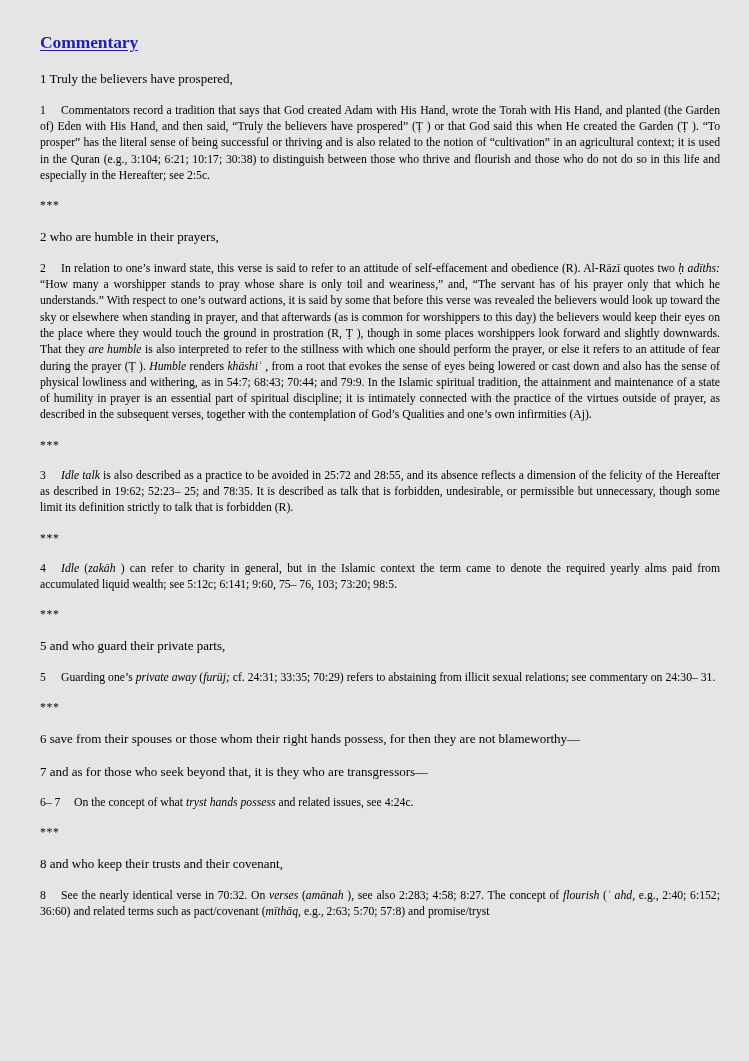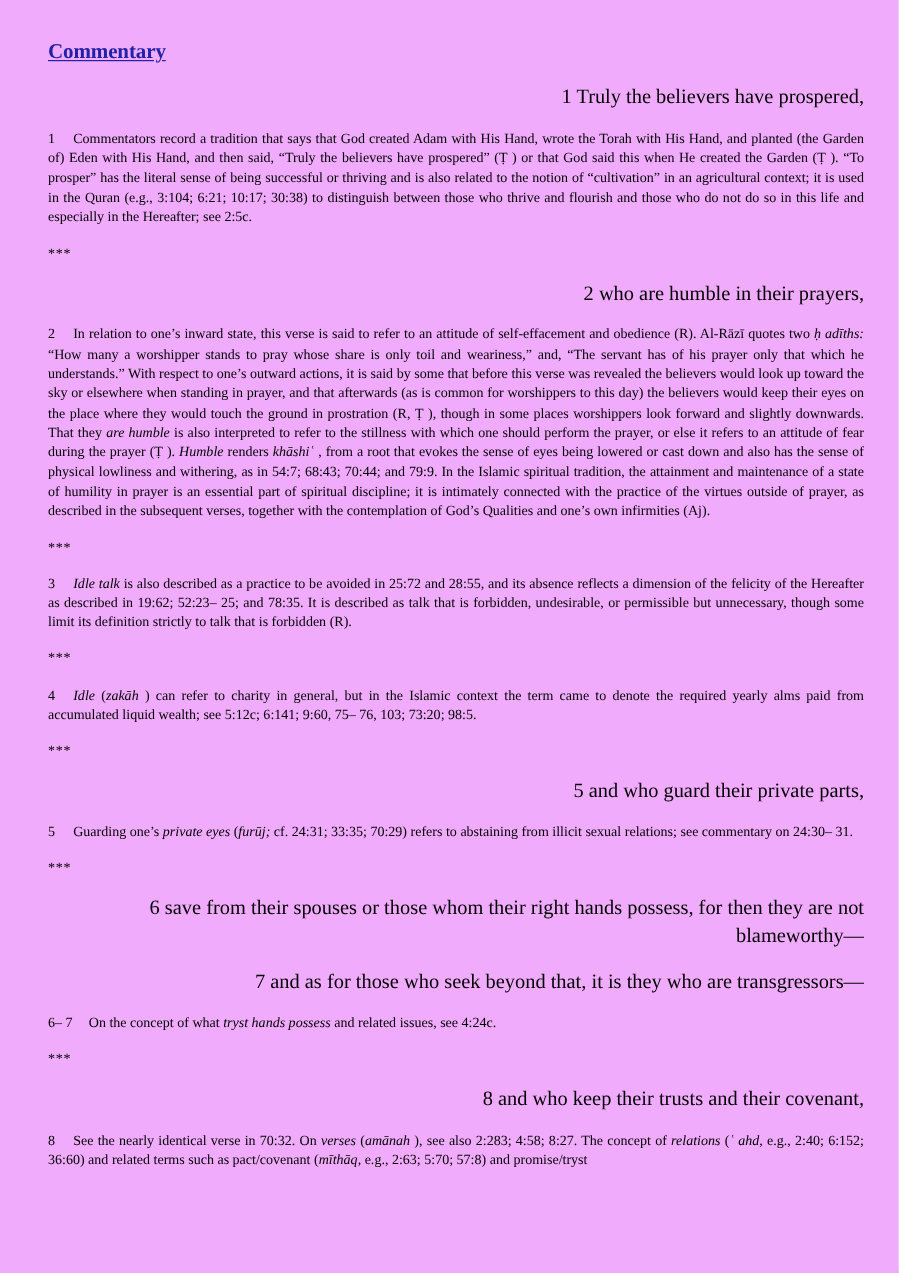--- a/index.html
+++ b/index.html
@@ -11,39 +11,39 @@
     width: 749px;
     height: 1061px;
     font-family: "Liberation Serif", "DejaVu Serif", serif;
     color: #000000;
     overflow: hidden;
   }
   .page {
     position: relative;
     width: 749px;
     height: 1061px;
-    background: #f0abfc;
+    background: #e5e5e5;
     box-sizing: border-box;
     padding: 33px 29px 0 40px;
   }
   .page-title {
     font-size: 17.5px;
     font-weight: bold;
     color: #2222a8;
     text-decoration: underline;
     text-underline-offset: 2px;
     margin: 0 0 18px 0;
     letter-spacing: -0.1px;
     line-height: 1.1;
   }
   .verse {
-    font-size: 17px;
+    font-size: 13px;
     line-height: 1.34;
     margin: 0 0 15px 0;
-    text-align: right;
+    text-align: left;
   }
   .commentary {
     font-size: 11.7px;
     line-height: 1.395;
     margin: 0 0 15px 0;
     text-align: justify;
     text-justify: inter-word;
     width: 680px;
   }
   .commentary .cnum {
@@ -78,24 +78,24 @@
   <p class="commentary"><span class="cnum">2</span><span class="gap"></span><span>In relation to one’s inward state, this verse is said to refer to an attitude of self-effacement and obedience (R). Al-Rāzī quotes two <i>ḥ adīths:</i> “How many a worshipper stands to pray whose share is only toil and weariness,” and, “The servant has of his prayer only that which he understands.” With respect to one’s outward actions, it is said by some that before this verse was revealed the believers would look up toward the sky or elsewhere when standing in prayer, and that afterwards (as is common for worshippers to this day) the believers would keep their eyes on the place where they would touch the ground in prostration (R, Ṭ ), though in some places worshippers look forward and slightly downwards. That they <i>are humble</i> is also interpreted to refer to the stillness with which one should perform the prayer, or else it refers to an attitude of fear during the prayer (Ṭ ). <i>Humble</i> renders <i>khāshiʿ </i>, from a root that evokes the sense of eyes being lowered or cast down and also has the sense of physical lowliness and withering, as in 54:7; 68:43; 70:44; and 79:9. In the Islamic spiritual tradition, the attainment and maintenance of a state of humility in prayer is an essential part of spiritual discipline; it is intimately connected with the practice of the virtues outside of prayer, as described in the subsequent verses, together with the contemplation of God’s Qualities and one’s own infirmities (Aj).</span></p>
   <p class="divider">***</p>
 
   <p class="commentary"><span class="cnum">3</span><span class="gap"></span><span><i>Idle talk</i> is also described as a practice to be avoided in 25:72 and 28:55, and its absence reflects a dimension of the felicity of the Hereafter as described in 19:62; 52:23– 25; and 78:35. It is described as talk that is forbidden, undesirable, or permissible but unnecessary, though some limit its definition strictly to talk that is forbidden (R).</span></p>
   <p class="divider">***</p>
 
   <p class="commentary"><span class="cnum">4</span><span class="gap"></span><span><i>Idle</i> (<i>zakāh </i>) can refer to charity in general, but in the Islamic context the term came to denote the required yearly alms paid from accumulated liquid wealth; see 5:12c; 6:141; 9:60, 75– 76, 103; 73:20; 98:5.</span></p>
   <p class="divider">***</p>
 
   <p class="verse">5 and who guard their private parts,</p>
-  <p class="commentary"><span class="cnum">5</span><span class="gap"></span><span>Guarding one’s <i>private eyes</i> (<i>furūj;</i> cf. 24:31; 33:35; 70:29) refers to abstaining from illicit sexual relations; see commentary on 24:30– 31.</span></p>
+  <p class="commentary"><span class="cnum">5</span><span class="gap"></span><span>Guarding one’s <i>private away</i> (<i>furūj;</i> cf. 24:31; 33:35; 70:29) refers to abstaining from illicit sexual relations; see commentary on 24:30– 31.</span></p>
   <p class="divider">***</p>
 
   <p class="verse">6 save from their spouses or those whom their right hands possess, for then they are not blameworthy—</p>
   <p class="verse">7 and as for those who seek beyond that, it is they who are transgressors—</p>
   <p class="commentary"><span class="cnum" style="min-width:22px">6– 7</span><span class="gap"></span><span>On the concept of what <i>tryst hands possess</i> and related issues, see 4:24c.</span></p>
   <p class="divider">***</p>
 
   <p class="verse">8 and who keep their trusts and their covenant,</p>
-  <p class="commentary"><span class="cnum">8</span><span class="gap"></span><span>See the nearly identical verse in 70:32. On <i>verses</i> (<i>amānah </i>), see also 2:283; 4:58; 8:27. The concept of <i>relations</i> (<i>ʿ ahd,</i> e.g., 2:40; 6:152; 36:60) and related terms such as pact/covenant (<i>mīthāq,</i> e.g., 2:63; 5:70; 57:8) and promise/tryst</span></p>
+  <p class="commentary"><span class="cnum">8</span><span class="gap"></span><span>See the nearly identical verse in 70:32. On <i>verses</i> (<i>amānah </i>), see also 2:283; 4:58; 8:27. The concept of <i>flourish</i> (<i>ʿ ahd,</i> e.g., 2:40; 6:152; 36:60) and related terms such as pact/covenant (<i>mīthāq,</i> e.g., 2:63; 5:70; 57:8) and promise/tryst</span></p>
 
 </div>
 
 </body></html>

